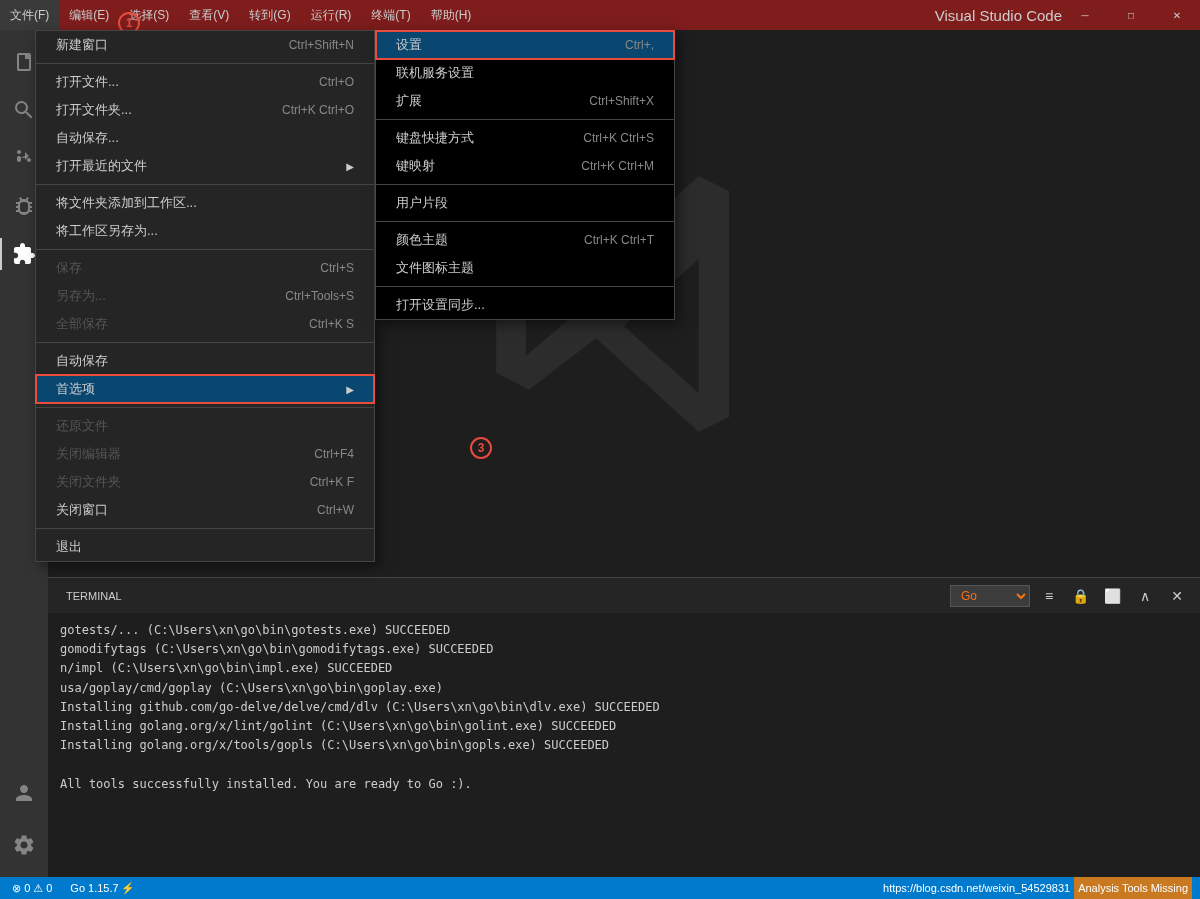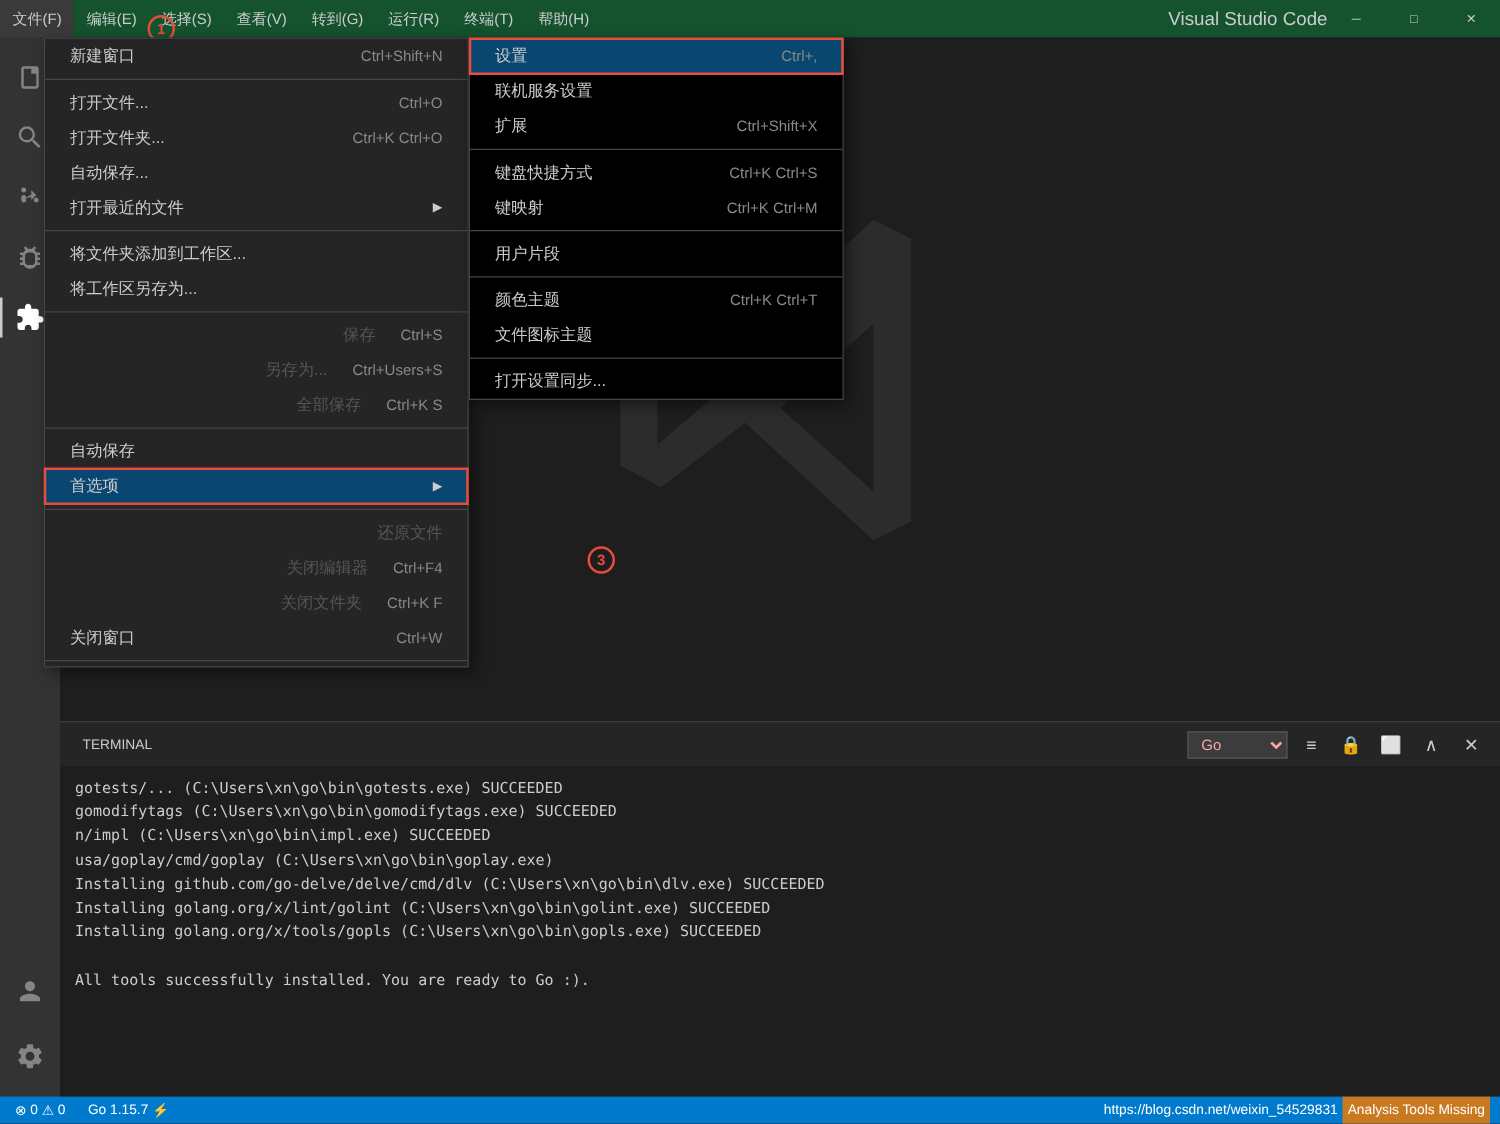--- a/index.html
+++ b/index.html
@@ -10,21 +10,21 @@
       font-family: 'Segoe UI', 'Microsoft YaHei', sans-serif;
       font-size: 13px;
       color: #cccccc;
       overflow: hidden;
       position: relative;
     }
 
     
     .titlebar {
       height: 30px;
-      background: #14532d;
+      background: #7f1d1d;
       display: flex;
       align-items: center;
       user-select: none;
     }
     .titlebar-menu {
       display: flex;
       align-items: center;
       height: 100%;
     }
     .titlebar-menu-item {
@@ -152,21 +152,21 @@
     }
     .terminal-dropdown {
       margin-left: auto;
       display: flex;
       align-items: center;
       gap: 6px;
     }
     .terminal-select {
       background: #3c3c3c;
       border: 1px solid #555;
-      color: #fca5a5;
+      color: #f97316;
       padding: 2px 6px;
       font-size: 12px;
       width: 80px;
     }
     .terminal-icon-btn {
       width: 26px;
       height: 26px;
       display: flex;
       align-items: center;
       justify-content: center;
@@ -233,21 +233,20 @@
       align-items: center;
       padding: 5px 20px;
       cursor: pointer;
       font-size: 13px;
       color: #cccccc;
       position: relative;
     }
     .menu-item.disabled {
       color: #555;
       cursor: default;
-      text-align: right;
     }
     .menu-item-label {
       flex: 1;
     }
     .menu-item-shortcut {
       color: #888;
       font-size: 12px;
       margin-left: 20px;
     }
     .menu-item-arrow {
@@ -444,21 +443,21 @@
   <div class="menu-item">
     <span class="menu-item-label">将工作区另存为...</span>
   </div>
   <div class="menu-separator"></div>
   <div class="menu-item disabled">
     <span class="menu-item-label">保存</span>
     <span class="menu-item-shortcut">Ctrl+S</span>
   </div>
   <div class="menu-item disabled">
     <span class="menu-item-label">另存为...</span>
-    <span class="menu-item-shortcut">Ctrl+Users+S</span>
+    <span class="menu-item-shortcut">Ctrl+Tools+S</span>
   </div>
   <div class="menu-item disabled">
     <span class="menu-item-label">全部保存</span>
     <span class="menu-item-shortcut">Ctrl+K S</span>
   </div>
   <div class="menu-separator"></div>
   <div class="menu-item">
     <span class="menu-item-label">自动保存</span>
   </div>
   <div class="menu-item pref-highlighted" style="background:#094771; outline: 2px solid #e74c3c; outline-offset:-1px;">
@@ -475,20 +474,23 @@
   </div>
   <div class="menu-item disabled">
     <span class="menu-item-label">关闭文件夹</span>
     <span class="menu-item-shortcut">Ctrl+K F</span>
   </div>
   <div class="menu-item">
     <span class="menu-item-label">关闭窗口</span>
     <span class="menu-item-shortcut">Ctrl+W</span>
   </div>
   <div class="menu-separator"></div>
+  <div class="menu-item">
+    <span class="menu-item-label">退出</span>
+  </div>
 </div>
 
 <div class="prefs-menu">
   <div class="menu-item" style="background:#094771; outline: 2px solid #e74c3c; outline-offset:-1px;">
     <span class="menu-item-label">设置</span>
     <span class="menu-item-shortcut">Ctrl+,</span>
   </div>
   <div class="menu-item">
     <span class="menu-item-label">联机服务设置</span>
   </div>

